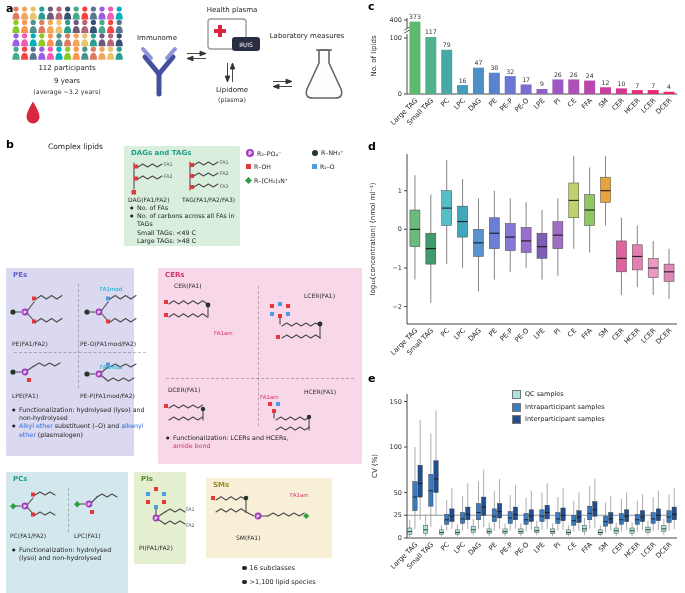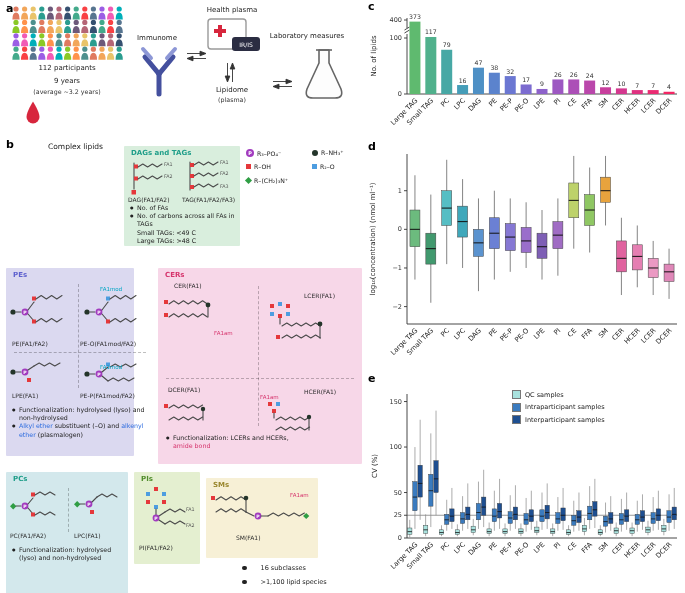--- a/index.html
+++ b/index.html
@@ -33,24 +33,24 @@
 .md{fill:#2f9e44}
 .falab{font-size:4.8px;fill:#555}
 svg text{font-family:"DejaVu Sans","Liberation Sans",sans-serif}
 .tick{font-size:6.5px;fill:#333}
 .cat{font-size:6.8px;fill:#222}
 .vlab{font-size:6.2px;fill:#333}
 .ylab{font-size:7px;fill:#222}
 .ax{stroke:#333;stroke-width:0.9;fill:none}
 .pletter{font-size:4.6px;fill:#fff;font-weight:bold}
 .arr{stroke:#333;fill:#333;stroke-width:0.9}
-.lg-row{display:flex;align-items:center;gap:4px;margin-bottom:3.5px}
+.lg-row{display:flex;align-items:flex-start;gap:4px;margin-bottom:3.5px}
 .lg-sw{width:9px;height:9px;flex:0 0 auto;border:0.5px solid #777}
 .lg-tx{font-size:6.5px;color:#222;white-space:nowrap}
-.foot-row{position:absolute;display:flex;align-items:center;gap:14px;font-size:6.5px;color:#222;white-space:nowrap}
+.foot-row{position:absolute;display:flex;align-items:center;gap:3px;font-size:6.5px;color:#222;white-space:nowrap}
 .foot-dot{width:4.5px;height:4.5px;border-radius:50%;background:#222;flex:0 0 auto}
 </style>
 </head>
 <body>
 
 <div class="fig">
 
   <div class="panel-label" style="left:6px;top:2px">a</div>
   <svg id="crowd" class="abs" style="left:10px;top:4px" width="116" height="58">
       <g transform="translate(6,12)">
@@ -526,21 +526,21 @@
       <polyline class="chain" points="25,11 30,8 35,11 40,8 45,11"></polyline>
       <rect class="mr" x="18" y="24" width="4" height="4"></rect>
     </svg>
     <div class="mol-label" style="left:4px;top:60px">PC(FA1/FA2)</div>
     <div class="mol-label" style="left:68px;top:60px">LPC(FA1)</div>
     <div class="abs" style="left:6px;top:74px;width:110px">
       <div class="bullet">Functionalization: hydrolysed (lyso) and non-hydrolysed</div>
     </div>
   </div>
 
-  <div class="box" style="left:134px;top:472px;width:66px;height:92px;background:#e4efd0">
+  <div class="box" style="left:134px;top:472px;width:52px;height:92px;background:#e4efd0">
     <div class="box-title" style="left:7px;top:3px;color:#4f8c2a">PIs</div>
     <svg class="abs" style="left:2px;top:13px" width="62" height="54">
       <rect class="mr" x="18" y="2" width="4" height="4"></rect>
       <rect class="mb" x="26" y="7" width="4" height="4"></rect>
       <rect class="mr" x="26" y="15" width="4" height="4"></rect>
       <rect class="mb" x="18" y="20" width="4" height="4"></rect>
       <rect class="mr" x="10" y="15" width="4" height="4"></rect>
       <rect class="mb" x="10" y="7" width="4" height="4"></rect>
       <line class="chain" x1="20" y1="24" x2="20" y2="30"></line>
       <g class="pmark" transform="translate(20,33)">
@@ -550,21 +550,21 @@
       <line class="chain" x1="23" y1="31" x2="29" y2="27"></line>
       <polyline class="chain" points="29,27 34,24 39,27 44,24 49,27"></polyline>
       <line class="chain" x1="23" y1="35" x2="29" y2="39"></line>
       <polyline class="chain" points="29,39 34,36 39,39 44,36 49,39"></polyline>
       <text class="falab" x="50" y="26">FA1</text>
       <text class="falab" x="50" y="42">FA2</text>
     </svg>
     <div class="mol-label" style="left:5px;top:72px">PI(FA1/FA2)</div>
   </div>
 
-  <div class="box" style="left:206px;top:478px;width:112px;height:80px;background:#f7f0d6">
+  <div class="box" style="left:206px;top:478px;width:126px;height:80px;background:#f7f0d6">
     <div class="box-title" style="left:7px;top:3px;color:#99862c">SMs</div>
     <svg class="abs" style="left:2px;top:12px" width="122" height="40">
       <rect class="mr" x="3" y="6" width="4" height="4"></rect>
       <polyline class="chain" points="8,10 13,6.8 18,10 23,6.8 28,10 33,6.8 38,10"></polyline>
       <circle class="mk" cx="38" cy="8" r="2.3"></circle>
       <polyline class="chain" points="8,22 13,18.8 18,22 23,18.8 28,22 33,18.8 38,22"></polyline>
       <line class="chain" x1="38" y1="10" x2="38" y2="22"></line>
       <line class="chain" x1="38" y1="22" x2="46" y2="26"></line>
       <g class="pmark" transform="translate(50,26)">
           <circle cx="0" cy="0" r="3.4" fill="#a23bbf"></circle>

